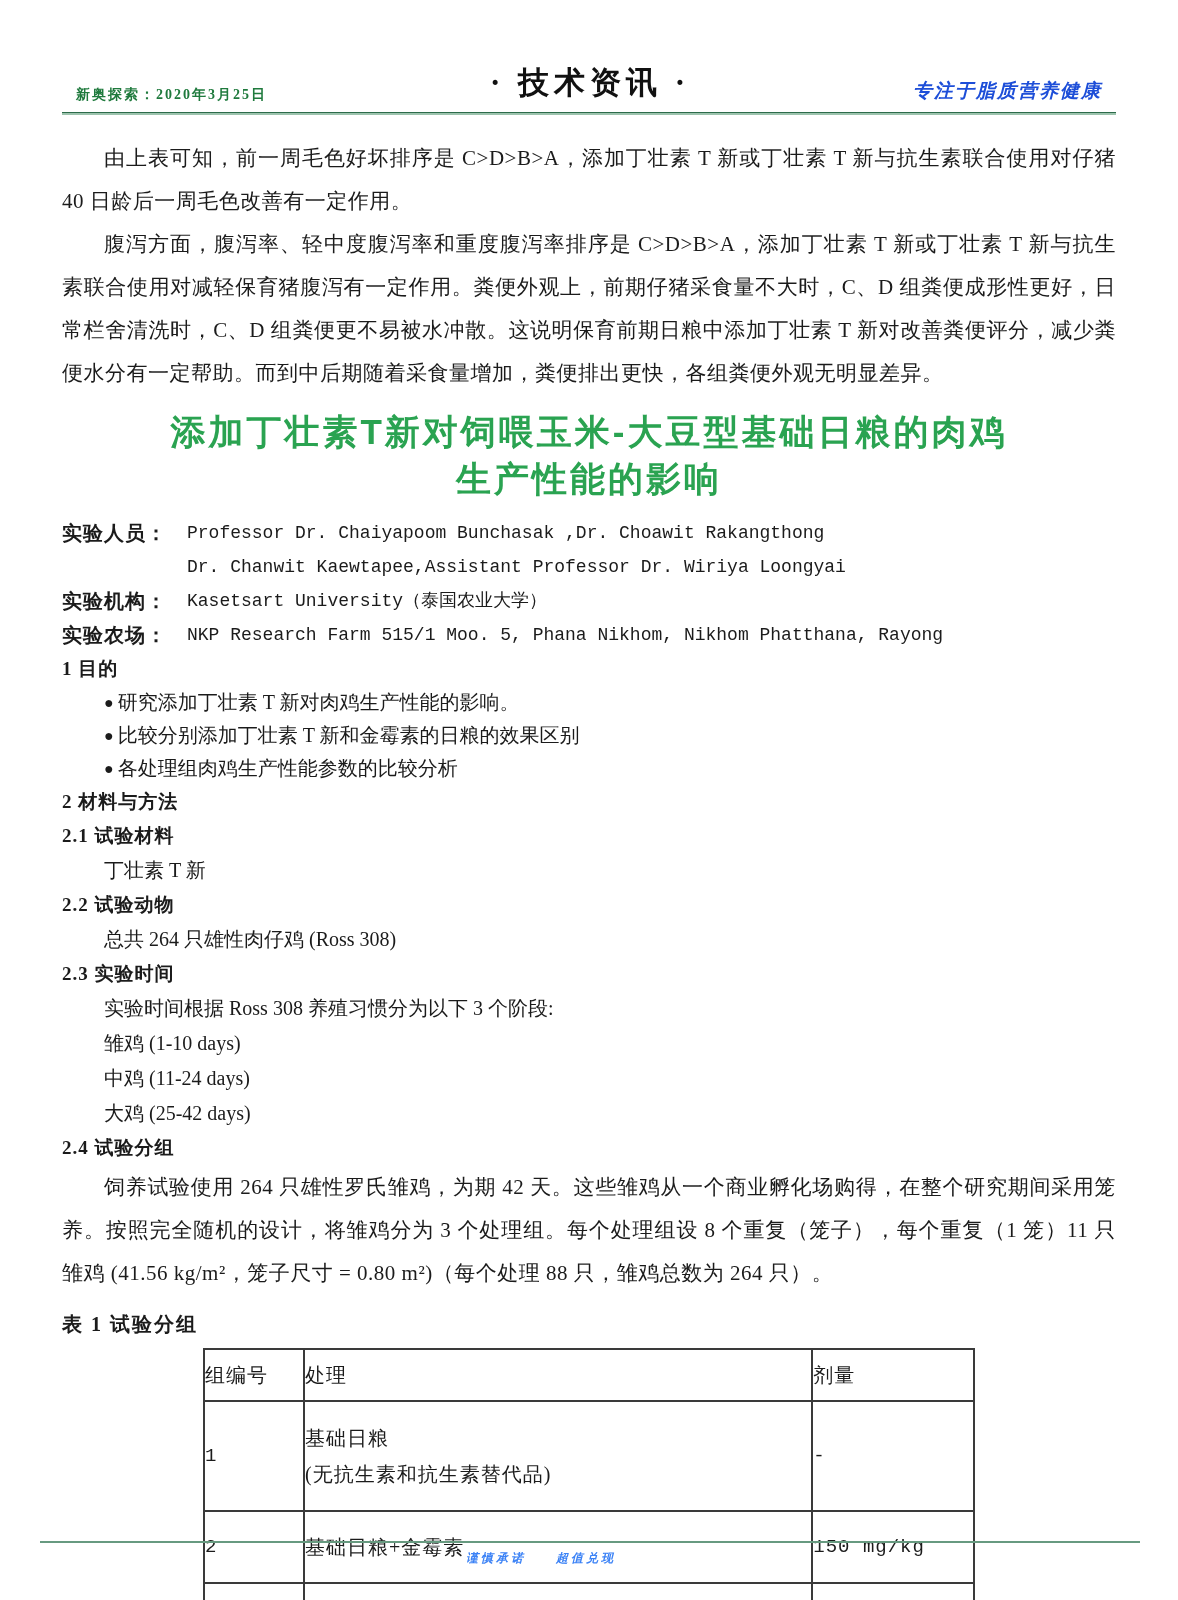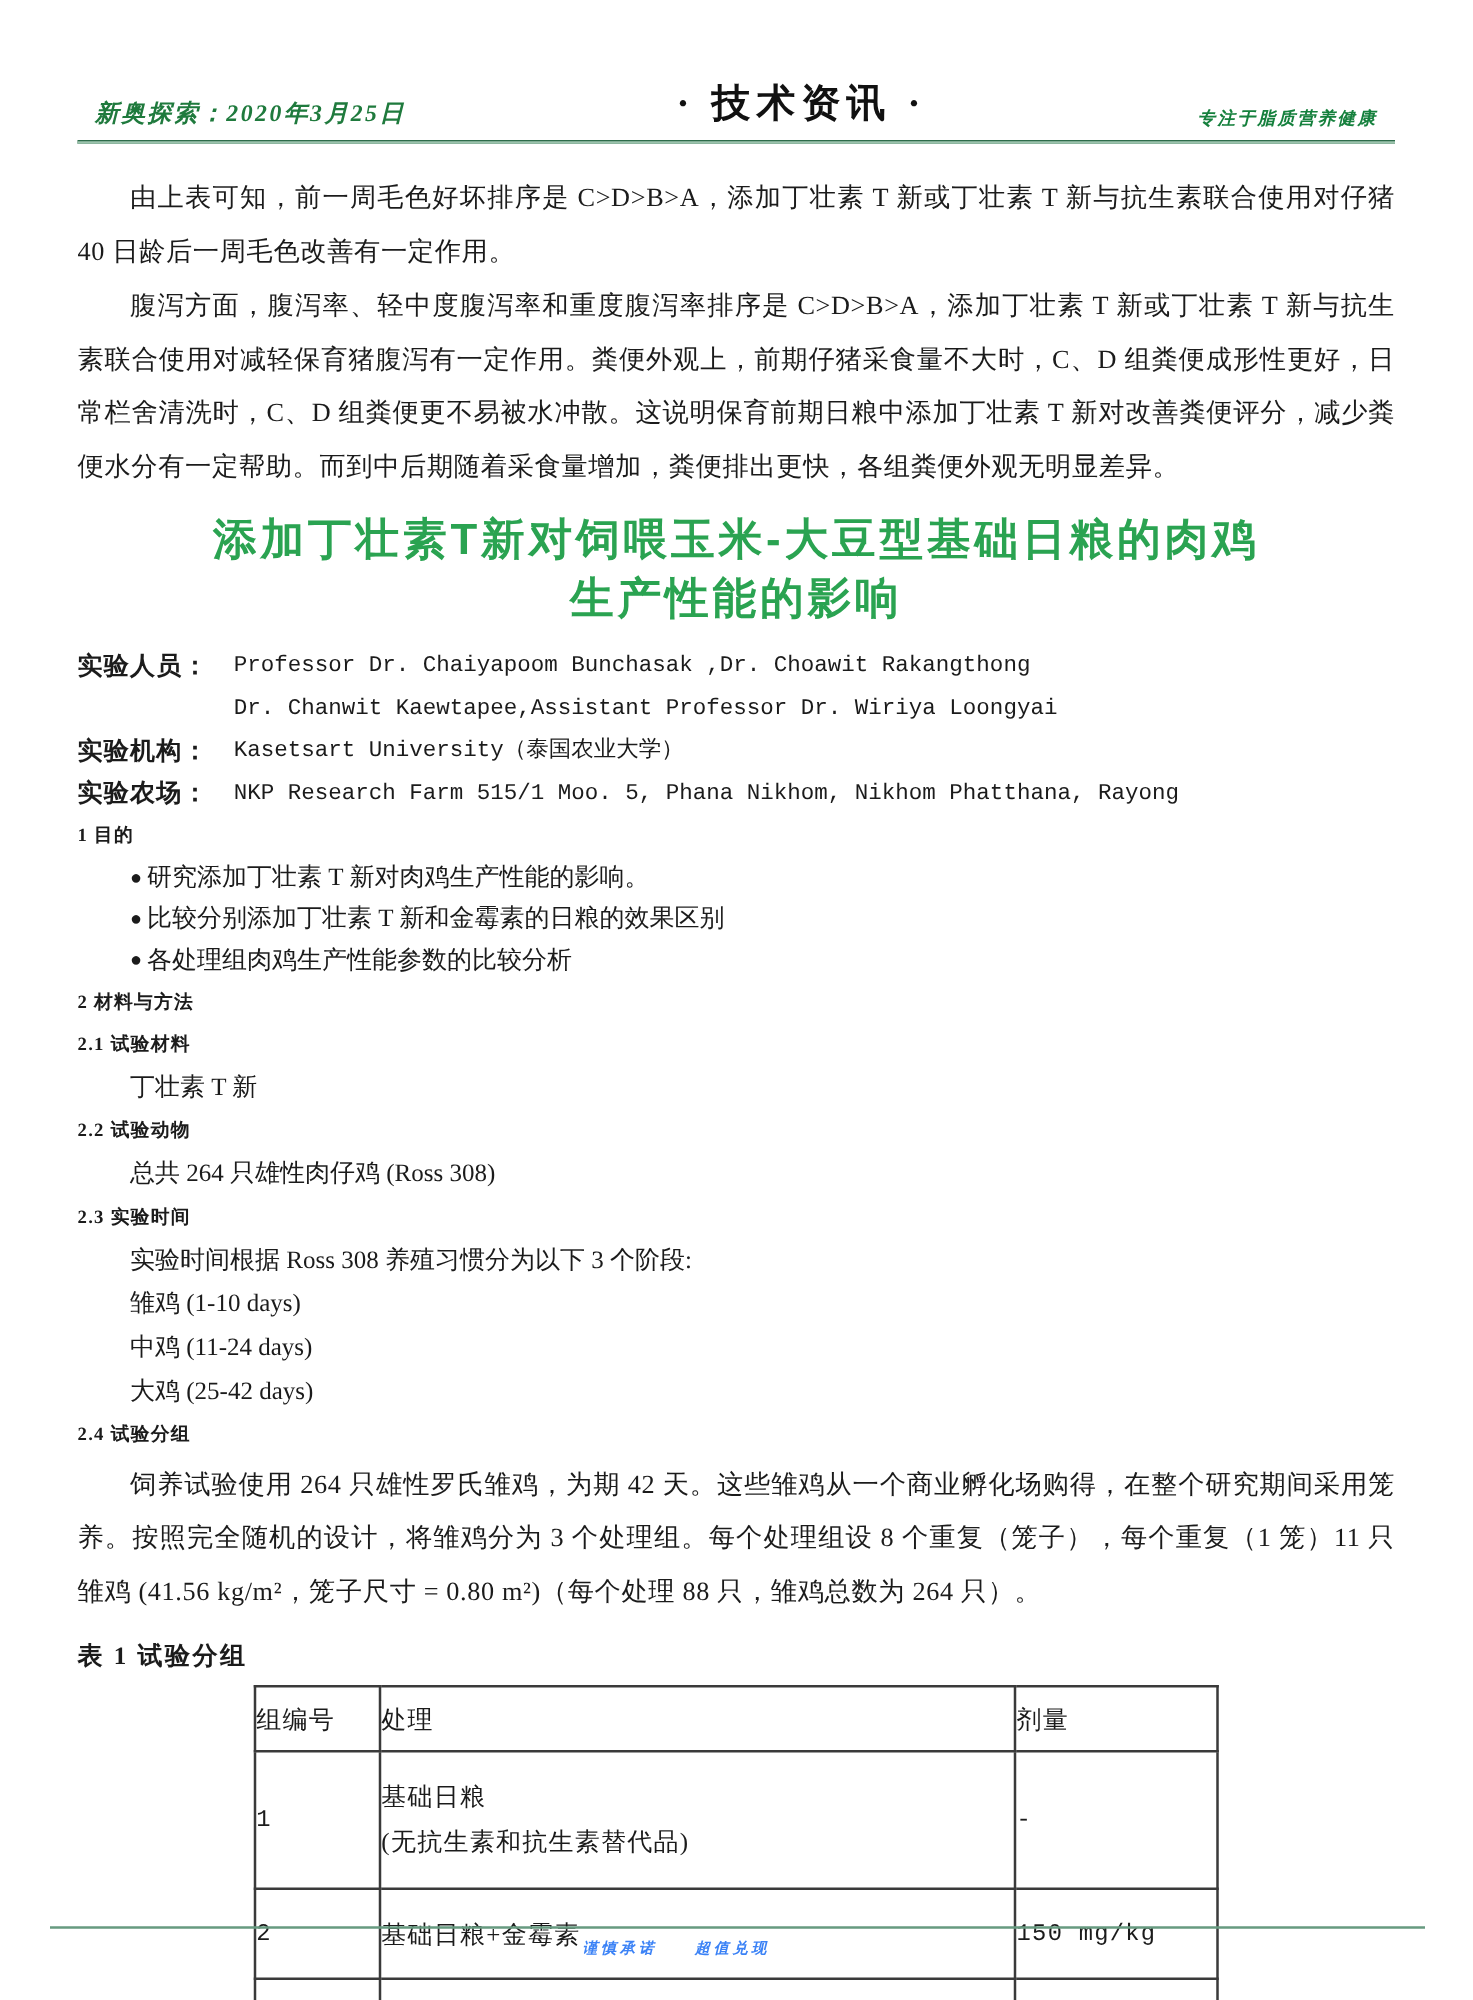--- a/index.html
+++ b/index.html
@@ -12,30 +12,30 @@
     overflow:hidden;
   }
   .page { padding:62px 62px 0 62px; }
 
   
   .header-row{
     display:flex; justify-content:space-between; align-items:flex-end;
     padding:0 14px 8px 14px;
   }
   .header-left{
-    color:#1f7a3d; font-weight:bold; font-style:italic;
-    font-size:19px; letter-spacing:2px;
+    color:#1f7a3d; font-weight:bold; 
+    font-size:14px; letter-spacing:2px;
   }
   .header-center{
     font-size:31px; font-weight:bold; letter-spacing:5px; color:#111;
     font-family:"Liberation Serif","DejaVu Serif",serif;
   }
   .header-right{
-    color:#15803d; font-weight:bold; font-style:italic;
-    font-size:14px; letter-spacing:2px;
+    color:#1d4ed8; font-weight:bold; font-style:italic;
+    font-size:19px; letter-spacing:2px;
   }
   .header-rule{
     height:3px; background:#2d6b4a;
     border-bottom:2px solid #9cc3ad;
   }
 
   
   .para{
     font-size:21px; line-height:43px; text-align:justify;
     text-indent:2em; letter-spacing:0.5px;
@@ -51,21 +51,21 @@
     margin:13px 0 14px 0;
   }
 
   .meta-row{ display:flex; font-size:20px; line-height:34px; }
   .meta-label{ font-weight:bold; flex:0 0 125px; letter-spacing:1px; }
   .meta-value{
     font-family:"Liberation Mono","DejaVu Sans Mono",monospace;
     font-size:18px;
   }
 
-  .sec-h{ font-weight:bold; font-size:15px; line-height:34px; letter-spacing:1px; }
+  .sec-h{ font-weight:bold; font-size:19px; line-height:34px; letter-spacing:1px; }
   .bullet-line{ padding-left:42px; font-size:20px; line-height:33px; }
   .bullet-glyph{ margin-right:4px; font-size:16px; vertical-align:1px; }
   .plain-line{ padding-left:42px; font-size:20px; line-height:35px; }
 
   .para.grouping{ margin-top:1px; }
 
   
   .table-caption{
     text-align:left; font-size:20px; letter-spacing:2px;
     margin-top:16px; margin-bottom:10px; font-weight:bold;

